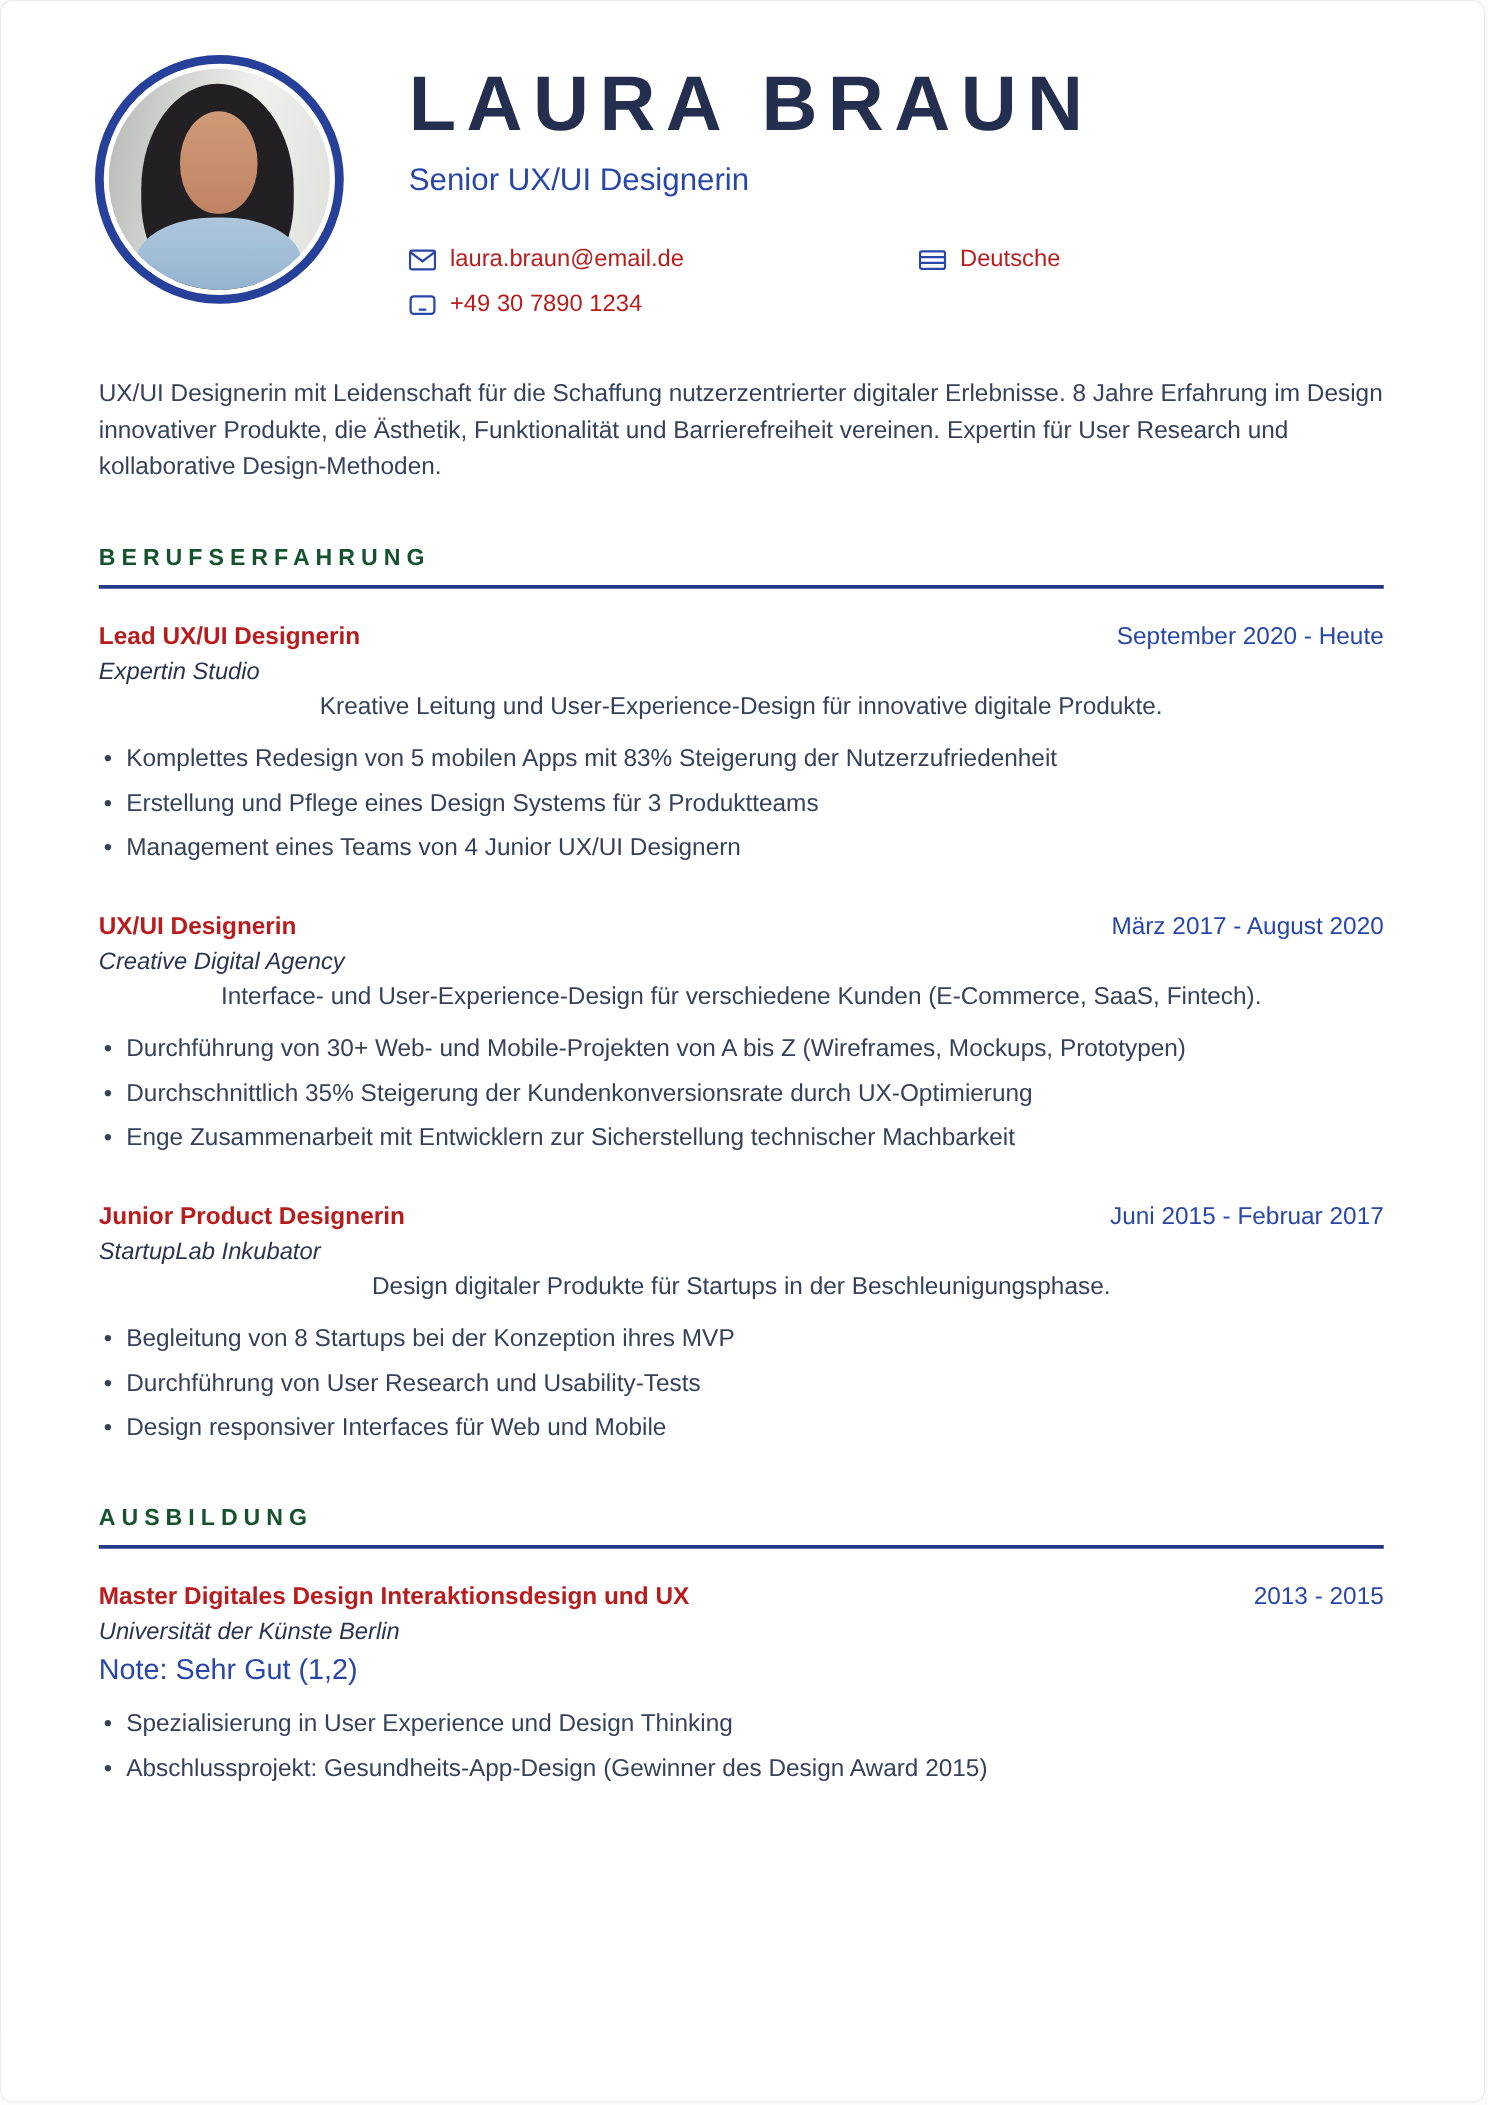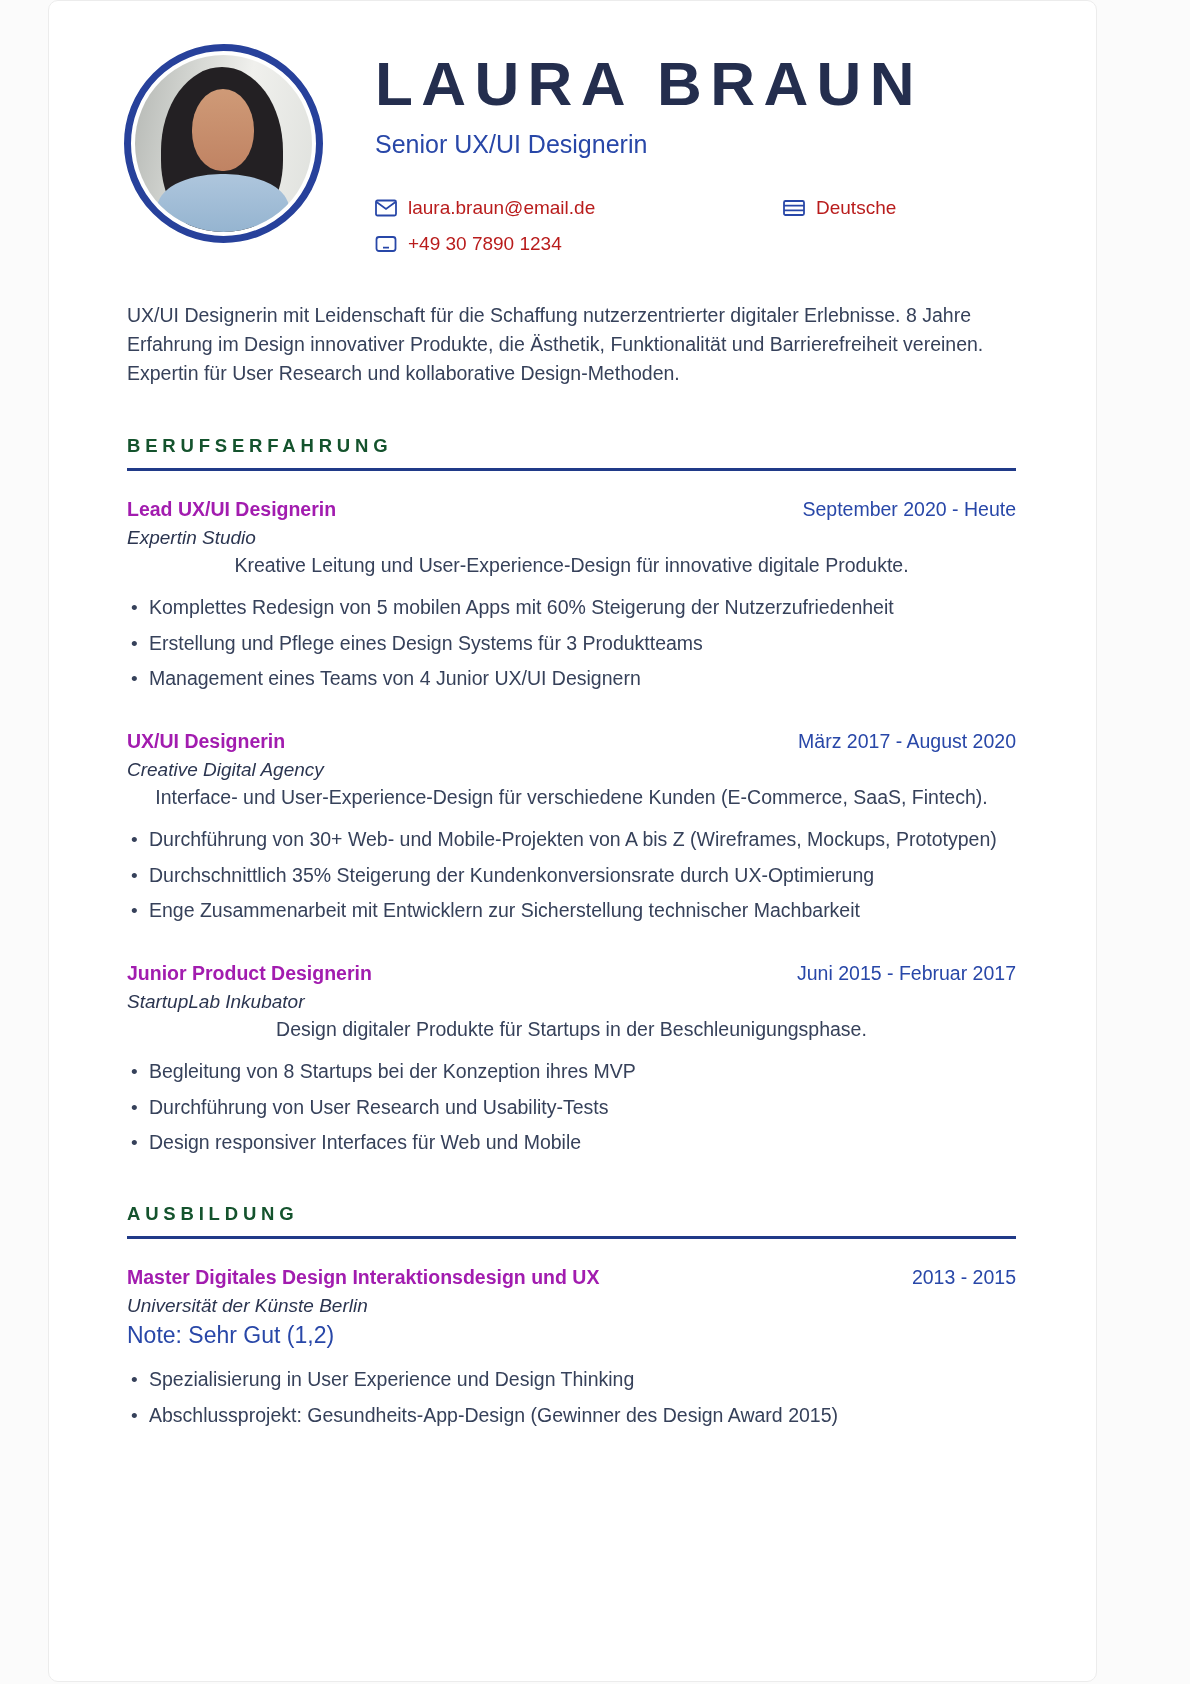--- a/index.html
+++ b/index.html
@@ -1,26 +1,25 @@
 <!DOCTYPE html>
 <html><head>
 <meta charset="utf-8">
 <style>
   html,body { margin:0; padding:0; background:#fbfbfb; }
   .page {
-    width:1049px; height:1682px;
+    width:1188px; height:1682px;
     background:#ffffff;
     border:1px solid #ececec;
     border-radius:10px;
     font-family:"Liberation Sans", sans-serif;
     color:#36415c;
     overflow:hidden;
     position:relative;
     box-sizing:border-box;
-    margin-left:48px;
   }
   
   .header { display:flex; padding:43px 80px 0 75px; }
   .photo-outer {
     width:185px; height:185px; flex:0 0 auto;
     border-radius:50%;
     border:7px solid #27419b;
     background:#ffffff;
     position:relative;
   }
@@ -62,21 +61,21 @@
   .section { margin:47px 80px 0 78px; }
   .section-title {
     margin:0; font-size:18.5px; font-weight:700;
     letter-spacing:0.26em; color:#14532d;
   }
   .section-rule { height:3px; background:#203a88; border:0; margin:11px 0 0 0; }
   
   .entry { margin-top:27px; }
   .entry + .entry { margin-top:38px; }
   .entry-head { display:flex; justify-content:space-between; align-items:baseline; }
-  .entry-title { font-size:19.5px; font-weight:700; color:#a21caf; }
+  .entry-title { font-size:19.5px; font-weight:700; color:#b91c1c; }
   .entry-date { font-size:19.5px; font-weight:500; color:#2847a8; white-space:nowrap; }
   .entry-org { margin-top:6px; font-size:19px; font-style:italic; color:#2b3550; }
   .entry-desc { margin-top:5px; font-size:19.5px; color:#36415a;text-align:center; }
   .entry-note { margin-top:5px; font-size:23px; color:#2847a8; }
   .bullets { list-style:none; margin:17px 0 0 0; padding:0; }
   .bullets li {
     position:relative; padding-left:22px; margin-bottom:8.5px;
     font-size:19.5px; line-height:27px; color:#36415a;
   }
   .bullets li::before {
@@ -141,21 +140,21 @@
     <hr class="section-rule">
 
     <div class="entry">
       <div class="entry-head">
         <span class="entry-title">Lead UX/UI Designerin</span>
         <span class="entry-date">September 2020 - Heute</span>
       </div>
       <div class="entry-org">Expertin Studio</div>
       <div class="entry-desc">Kreative Leitung und User-Experience-Design für innovative digitale Produkte.</div>
       <ul class="bullets">
-        <li>Komplettes Redesign von 5 mobilen Apps mit 60% Steigerung der Nutzerzufriedenheit</li>
+        <li>Komplettes Redesign von 5 mobilen Apps mit 83% Steigerung der Nutzerzufriedenheit</li>
         <li>Erstellung und Pflege eines Design Systems für 3 Produktteams</li>
         <li>Management eines Teams von 4 Junior UX/UI Designern</li>
       </ul>
     </div>
 
     <div class="entry">
       <div class="entry-head">
         <span class="entry-title">UX/UI Designerin</span>
         <span class="entry-date">März 2017 - August 2020</span>
       </div>

